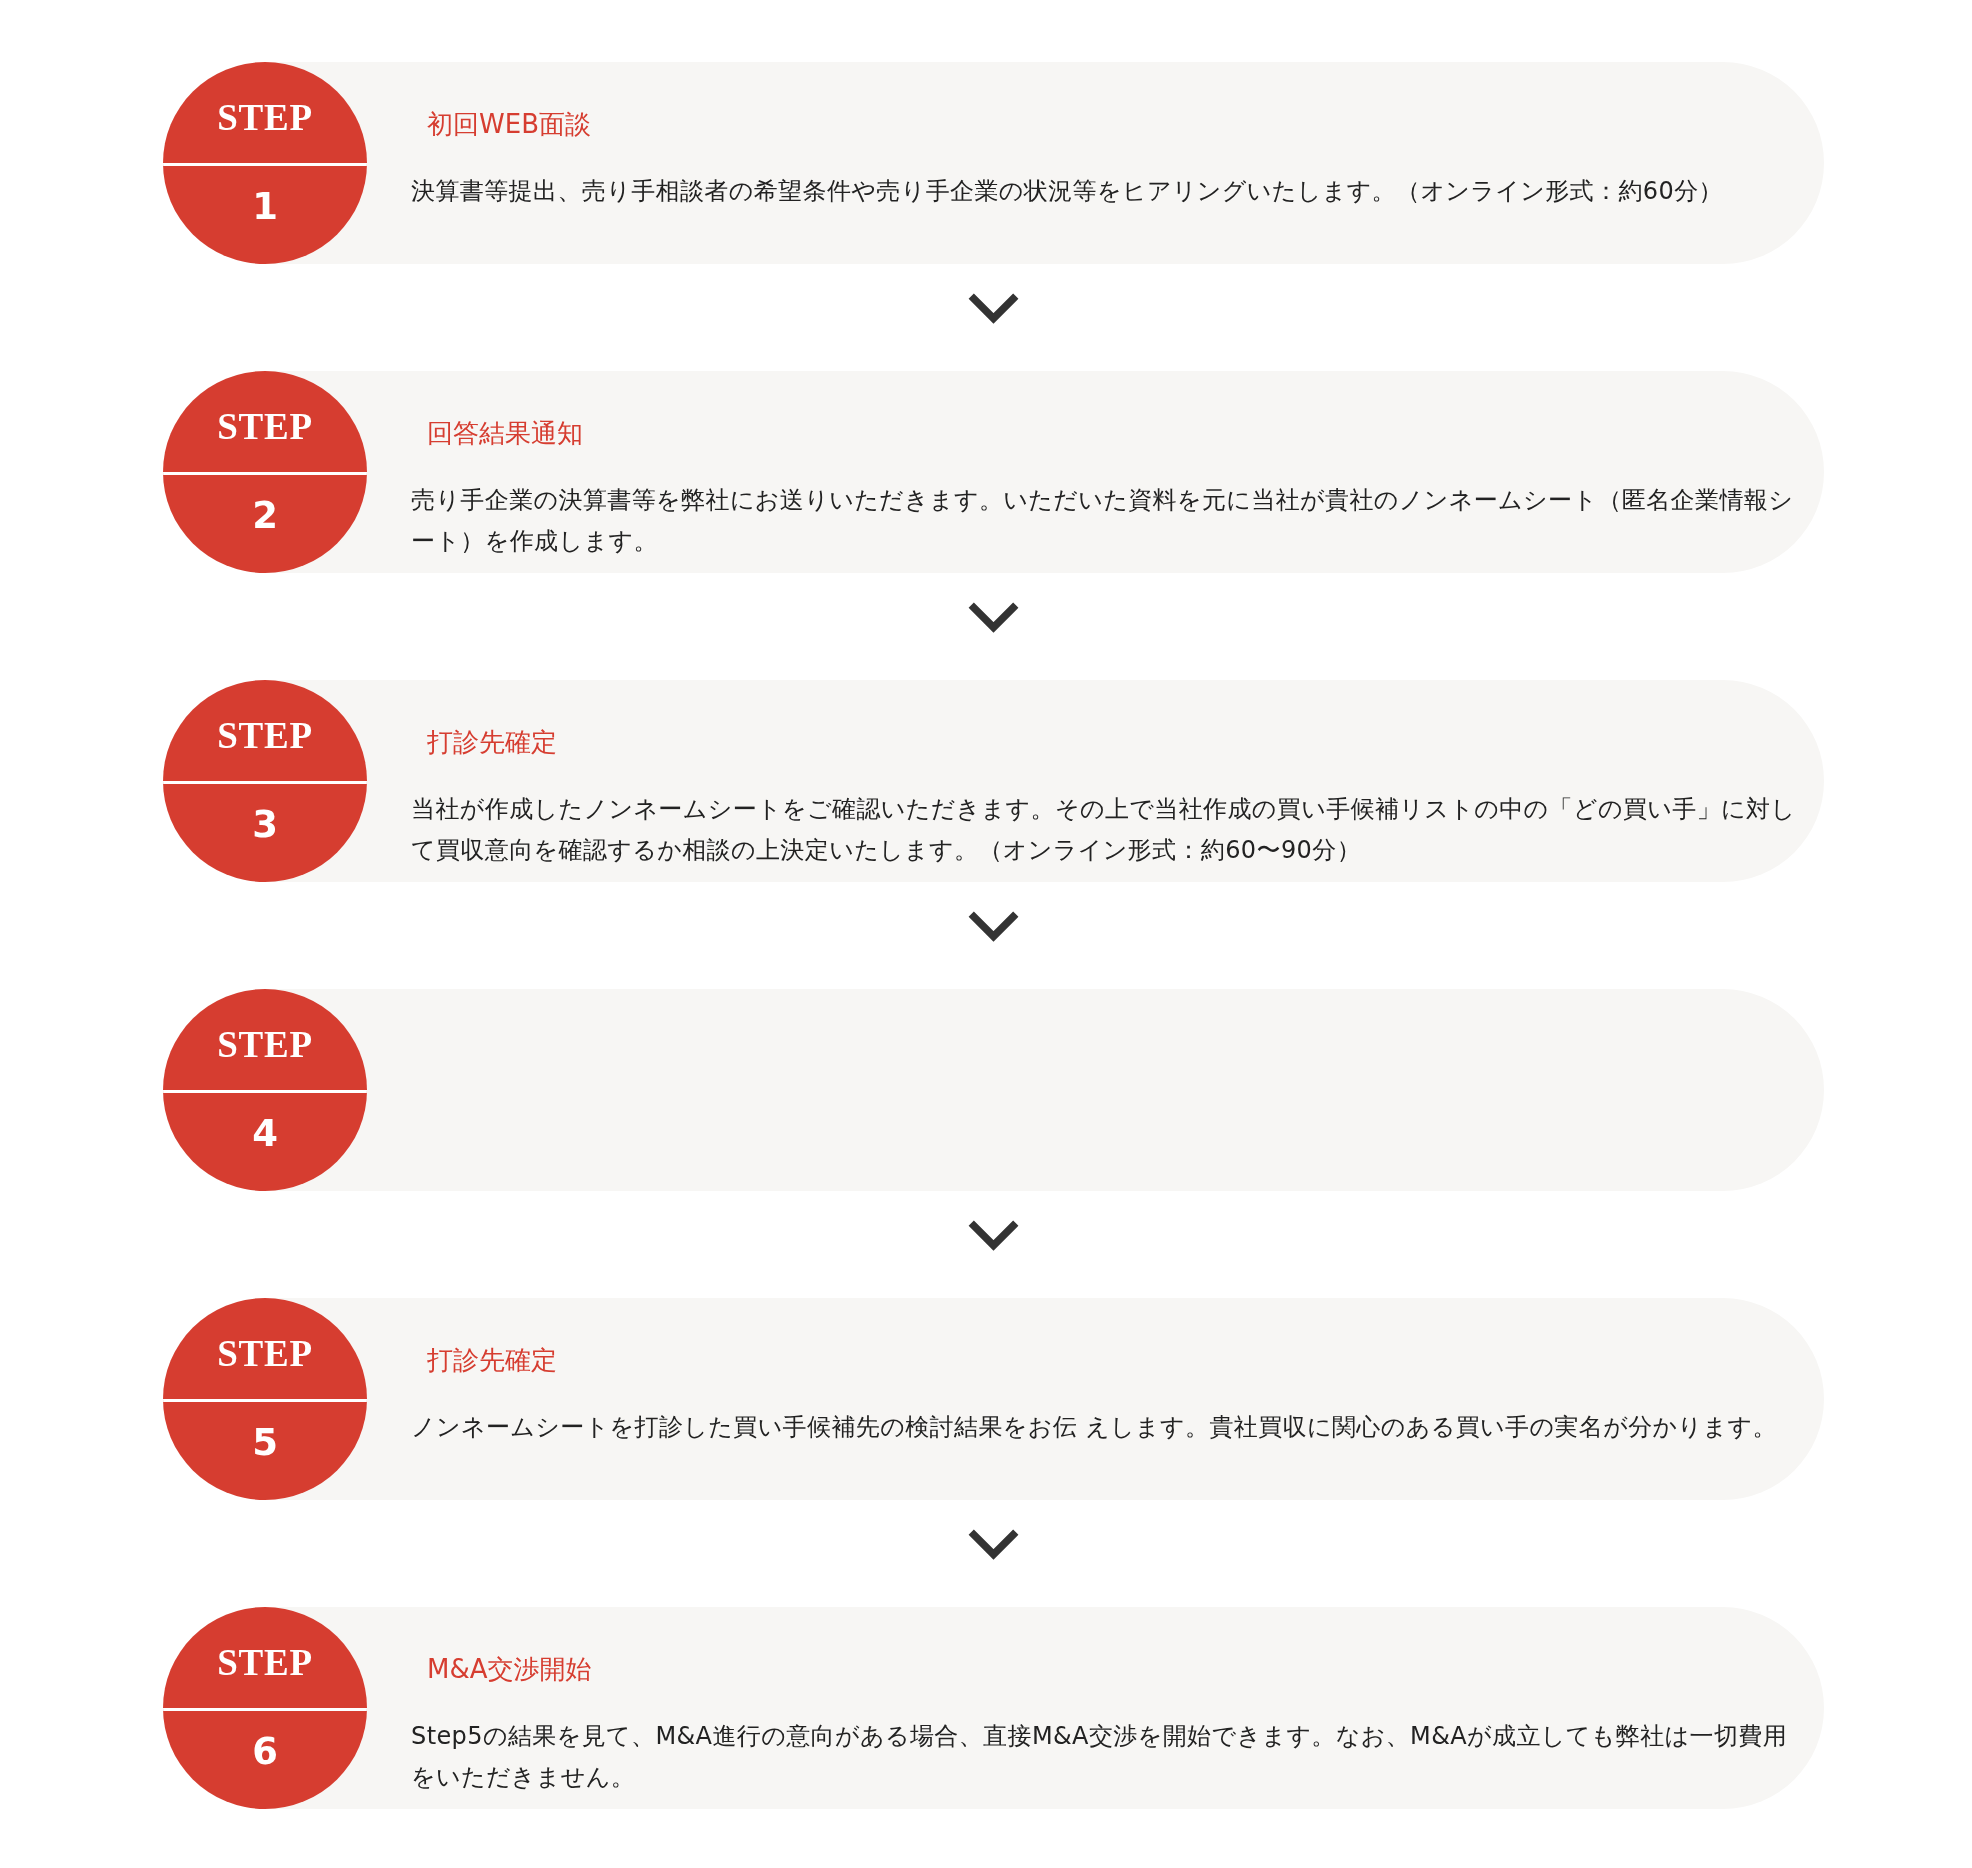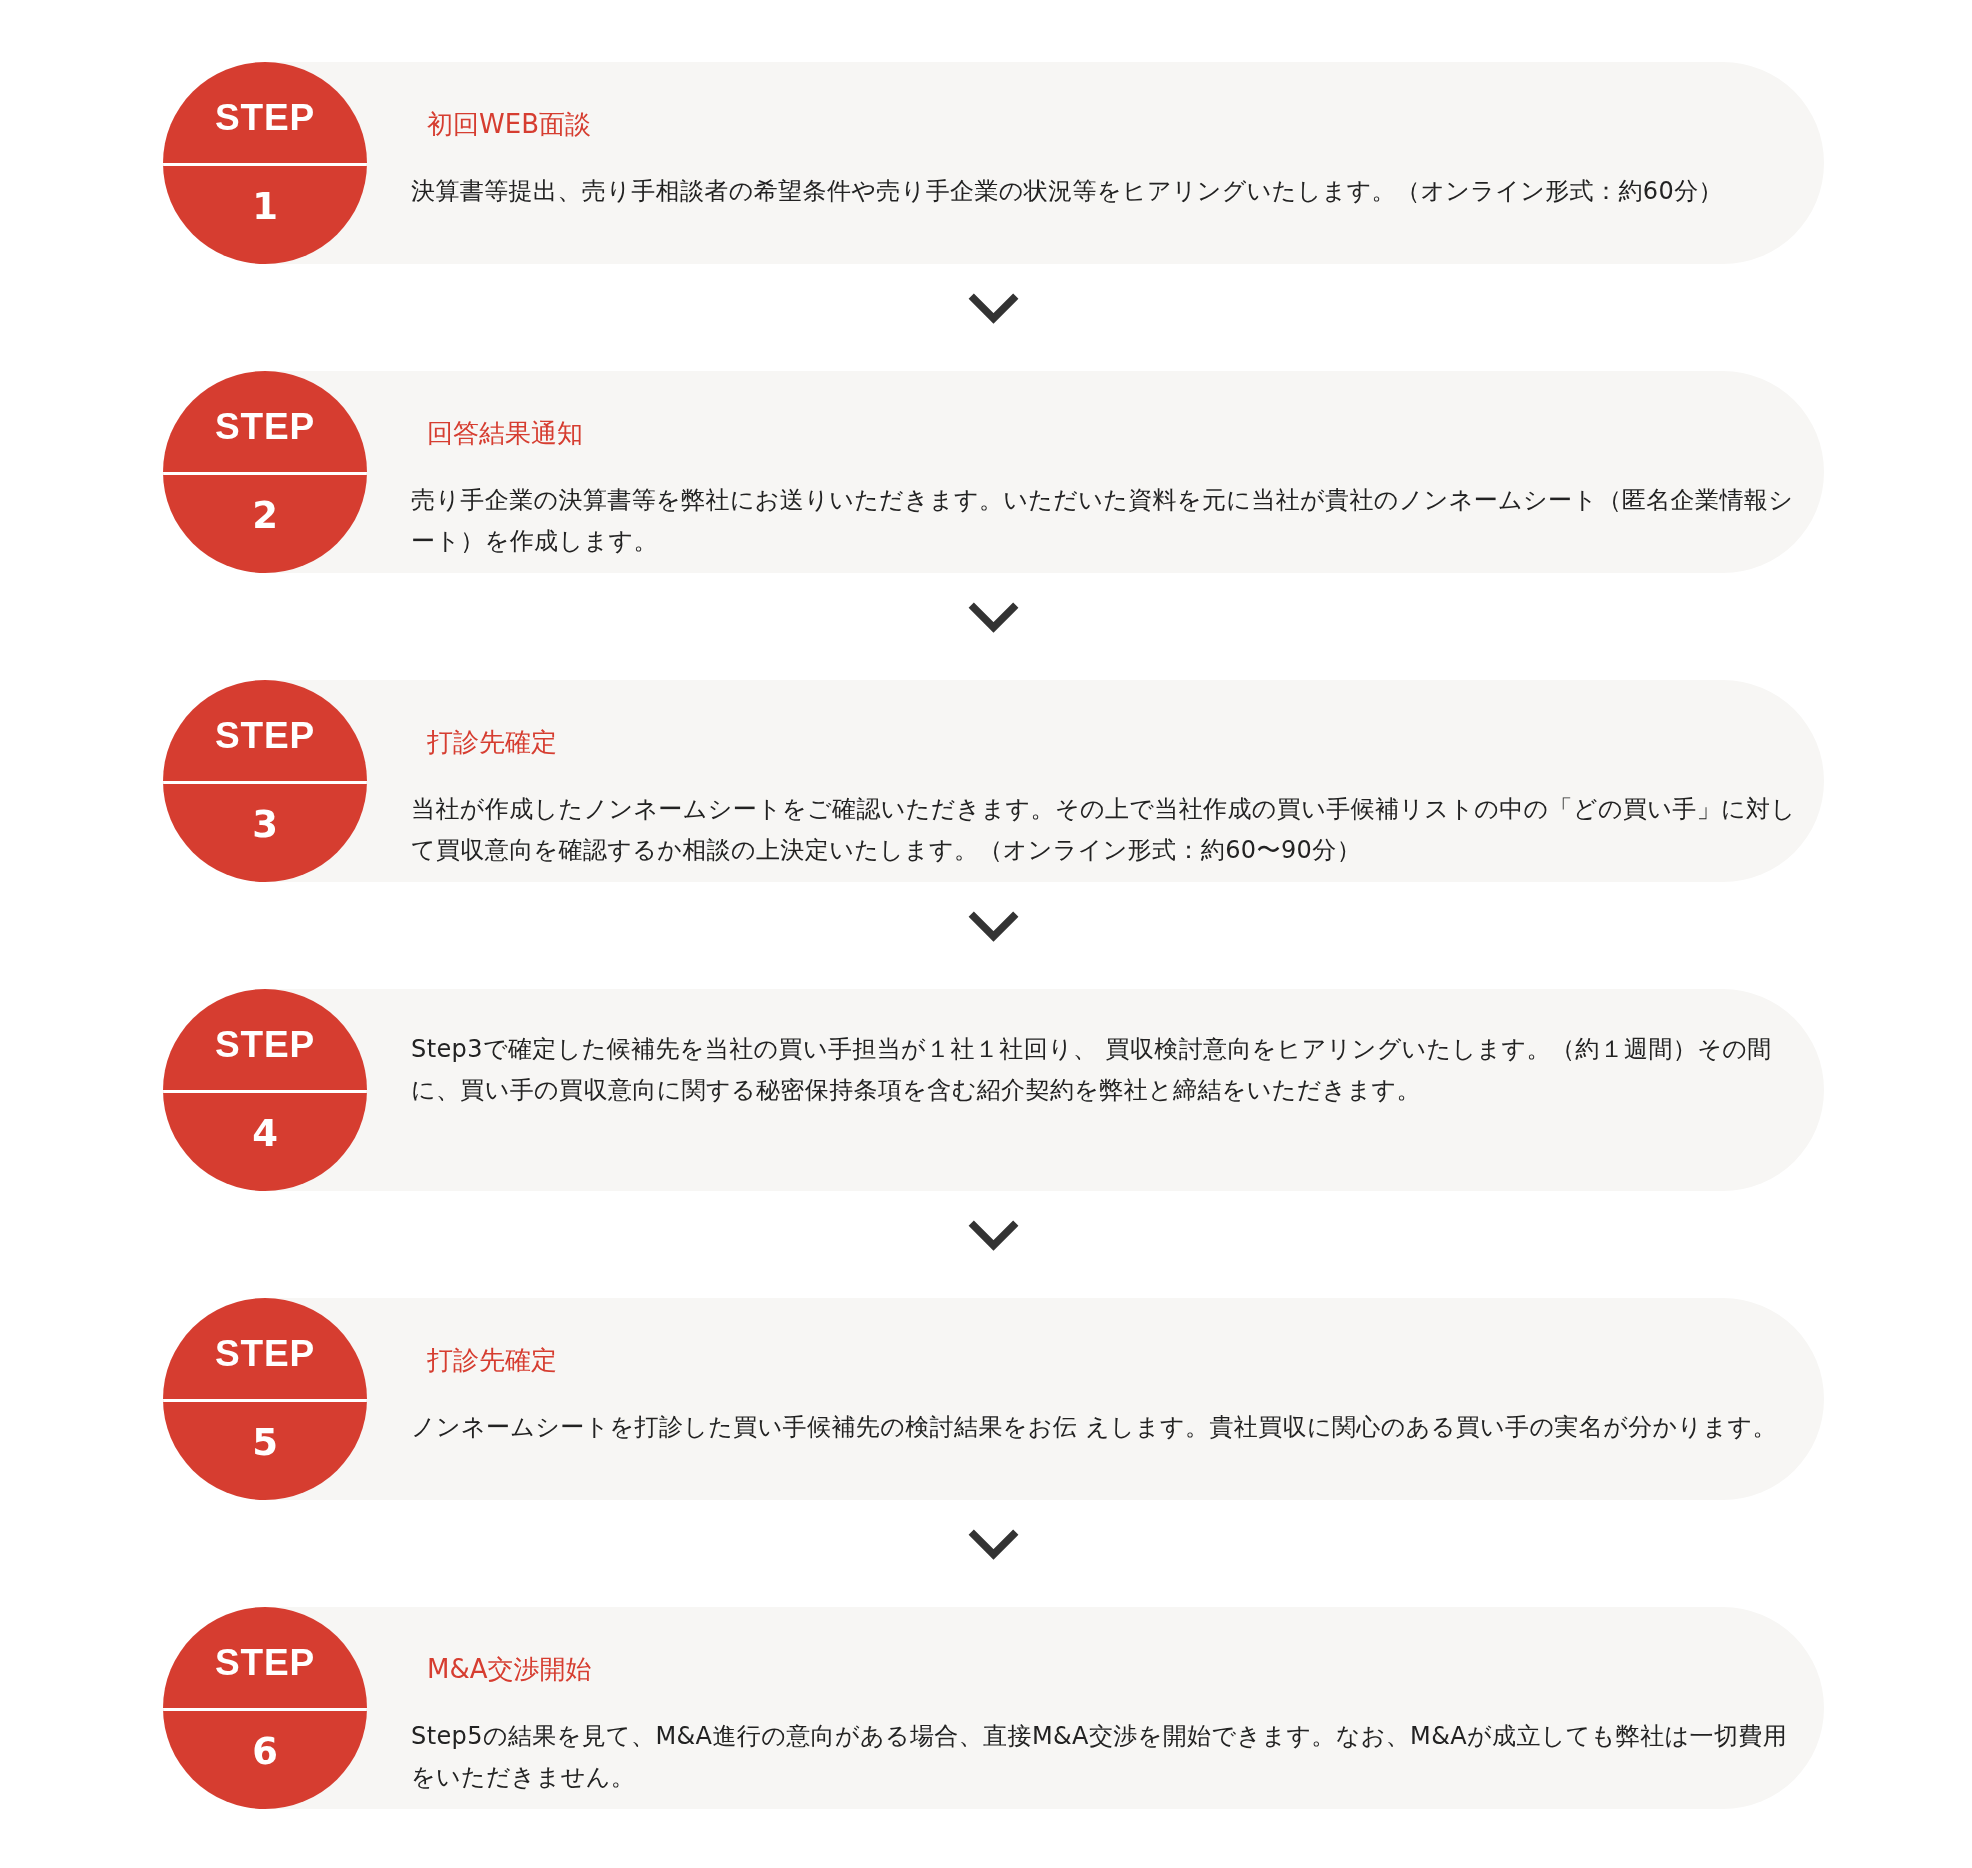--- a/index.html
+++ b/index.html
@@ -46,21 +46,21 @@
       height: 2.5px;
       background: #ffffff;
     }
     .badge .label {
       position: absolute;
       left: 0;
       right: 0;
       top: 32px;
       text-align: center;
       color: #ffffff;
-      font-family: Liberation Sans, sans-serif;
+      font-family: Liberation Serif, serif;
       font-weight: bold;
       font-size: 37px;
       letter-spacing: 0.8px;
       line-height: 47px;
     }
     .badge .num {
       position: absolute;
       left: 0;
       right: 0;
       top: 121px;
@@ -164,21 +164,20 @@
     </svg>
   </div>
 
   <div class="step">
     <div class="badge">
       <div class="label">STEP</div>
       <div class="divider"></div>
       <div class="num">4</div>
     </div>
     <div class="content">
-      <div class="desc">Step3で確定した候補先を当社の買い手担当が１社１社回り、 買収検討意向をヒアリングいたします。（約１週間）その間に、買い手の買収意向に関する秘密保持条項を含む紹介契約を弊社と締結をいただきます。</div>
     </div>
   </div>
 
   <div class="arrow">
     <svg class="chev" viewBox="0 0 64 40">
       <polyline points="5,5 32,32 59,5" fill="none" stroke="#333333" stroke-width="9" stroke-linecap="butt" stroke-linejoin="miter"></polyline>
     </svg>
   </div>
 
   <div class="step">

